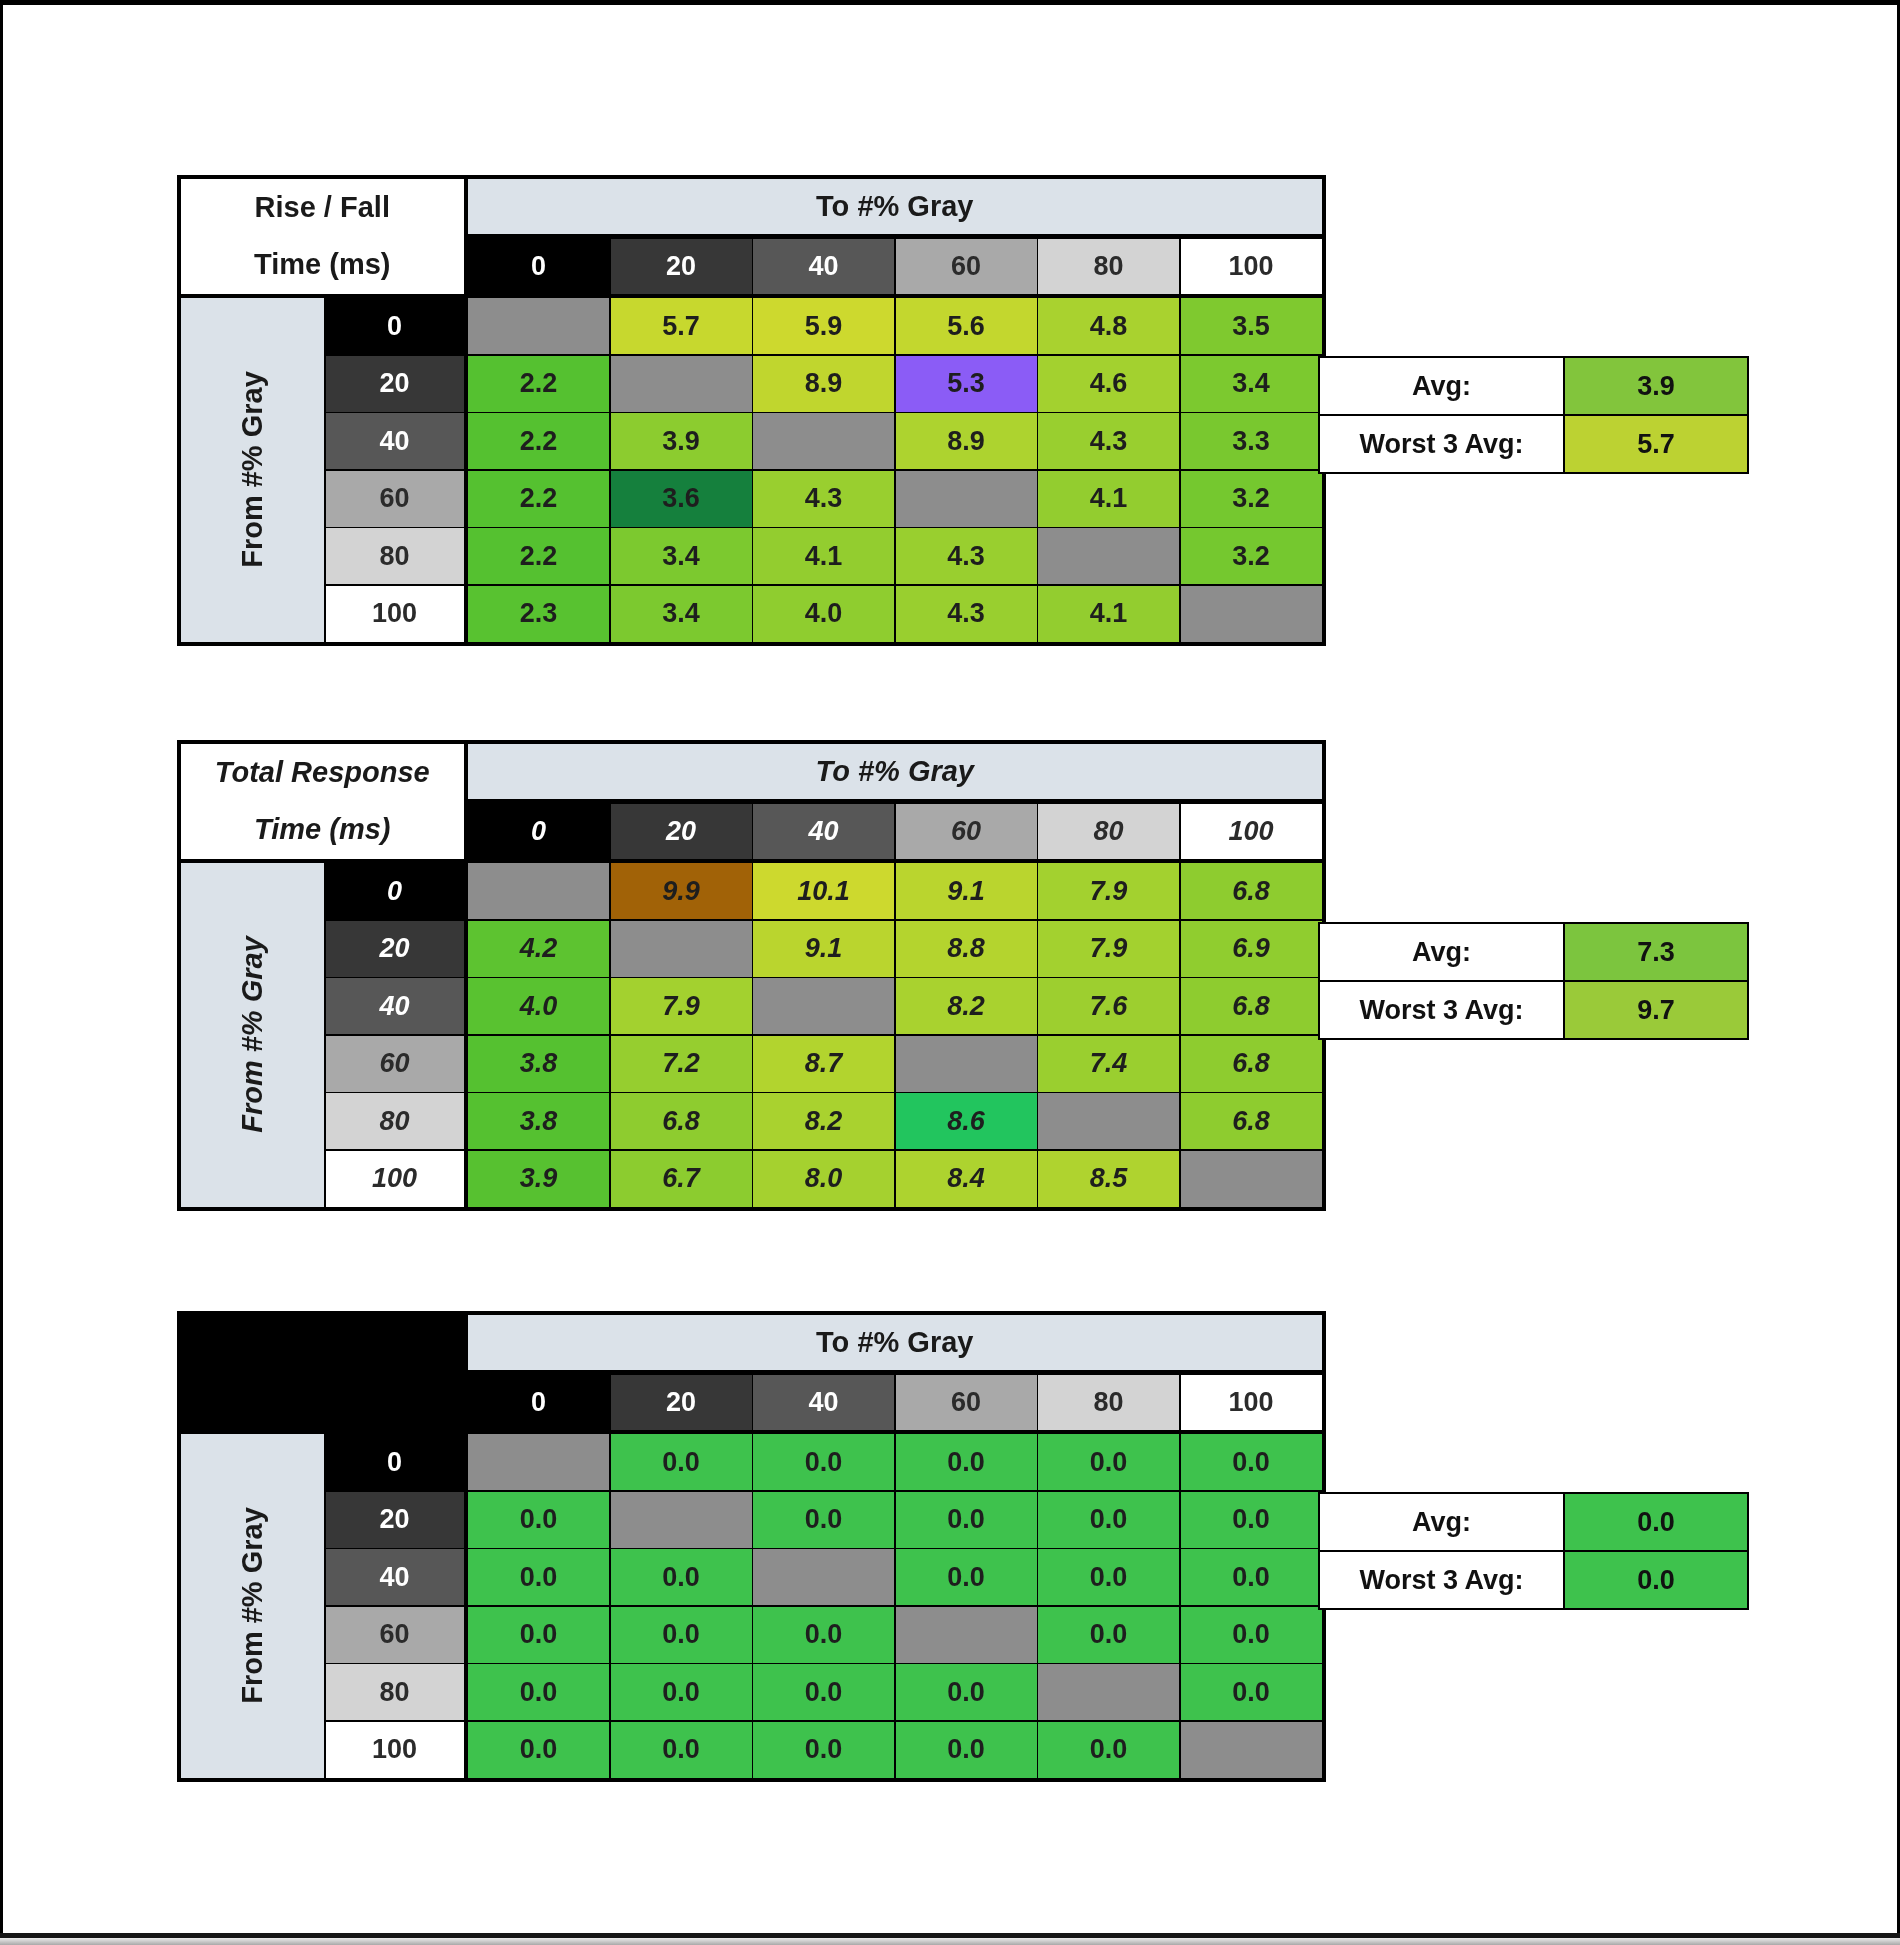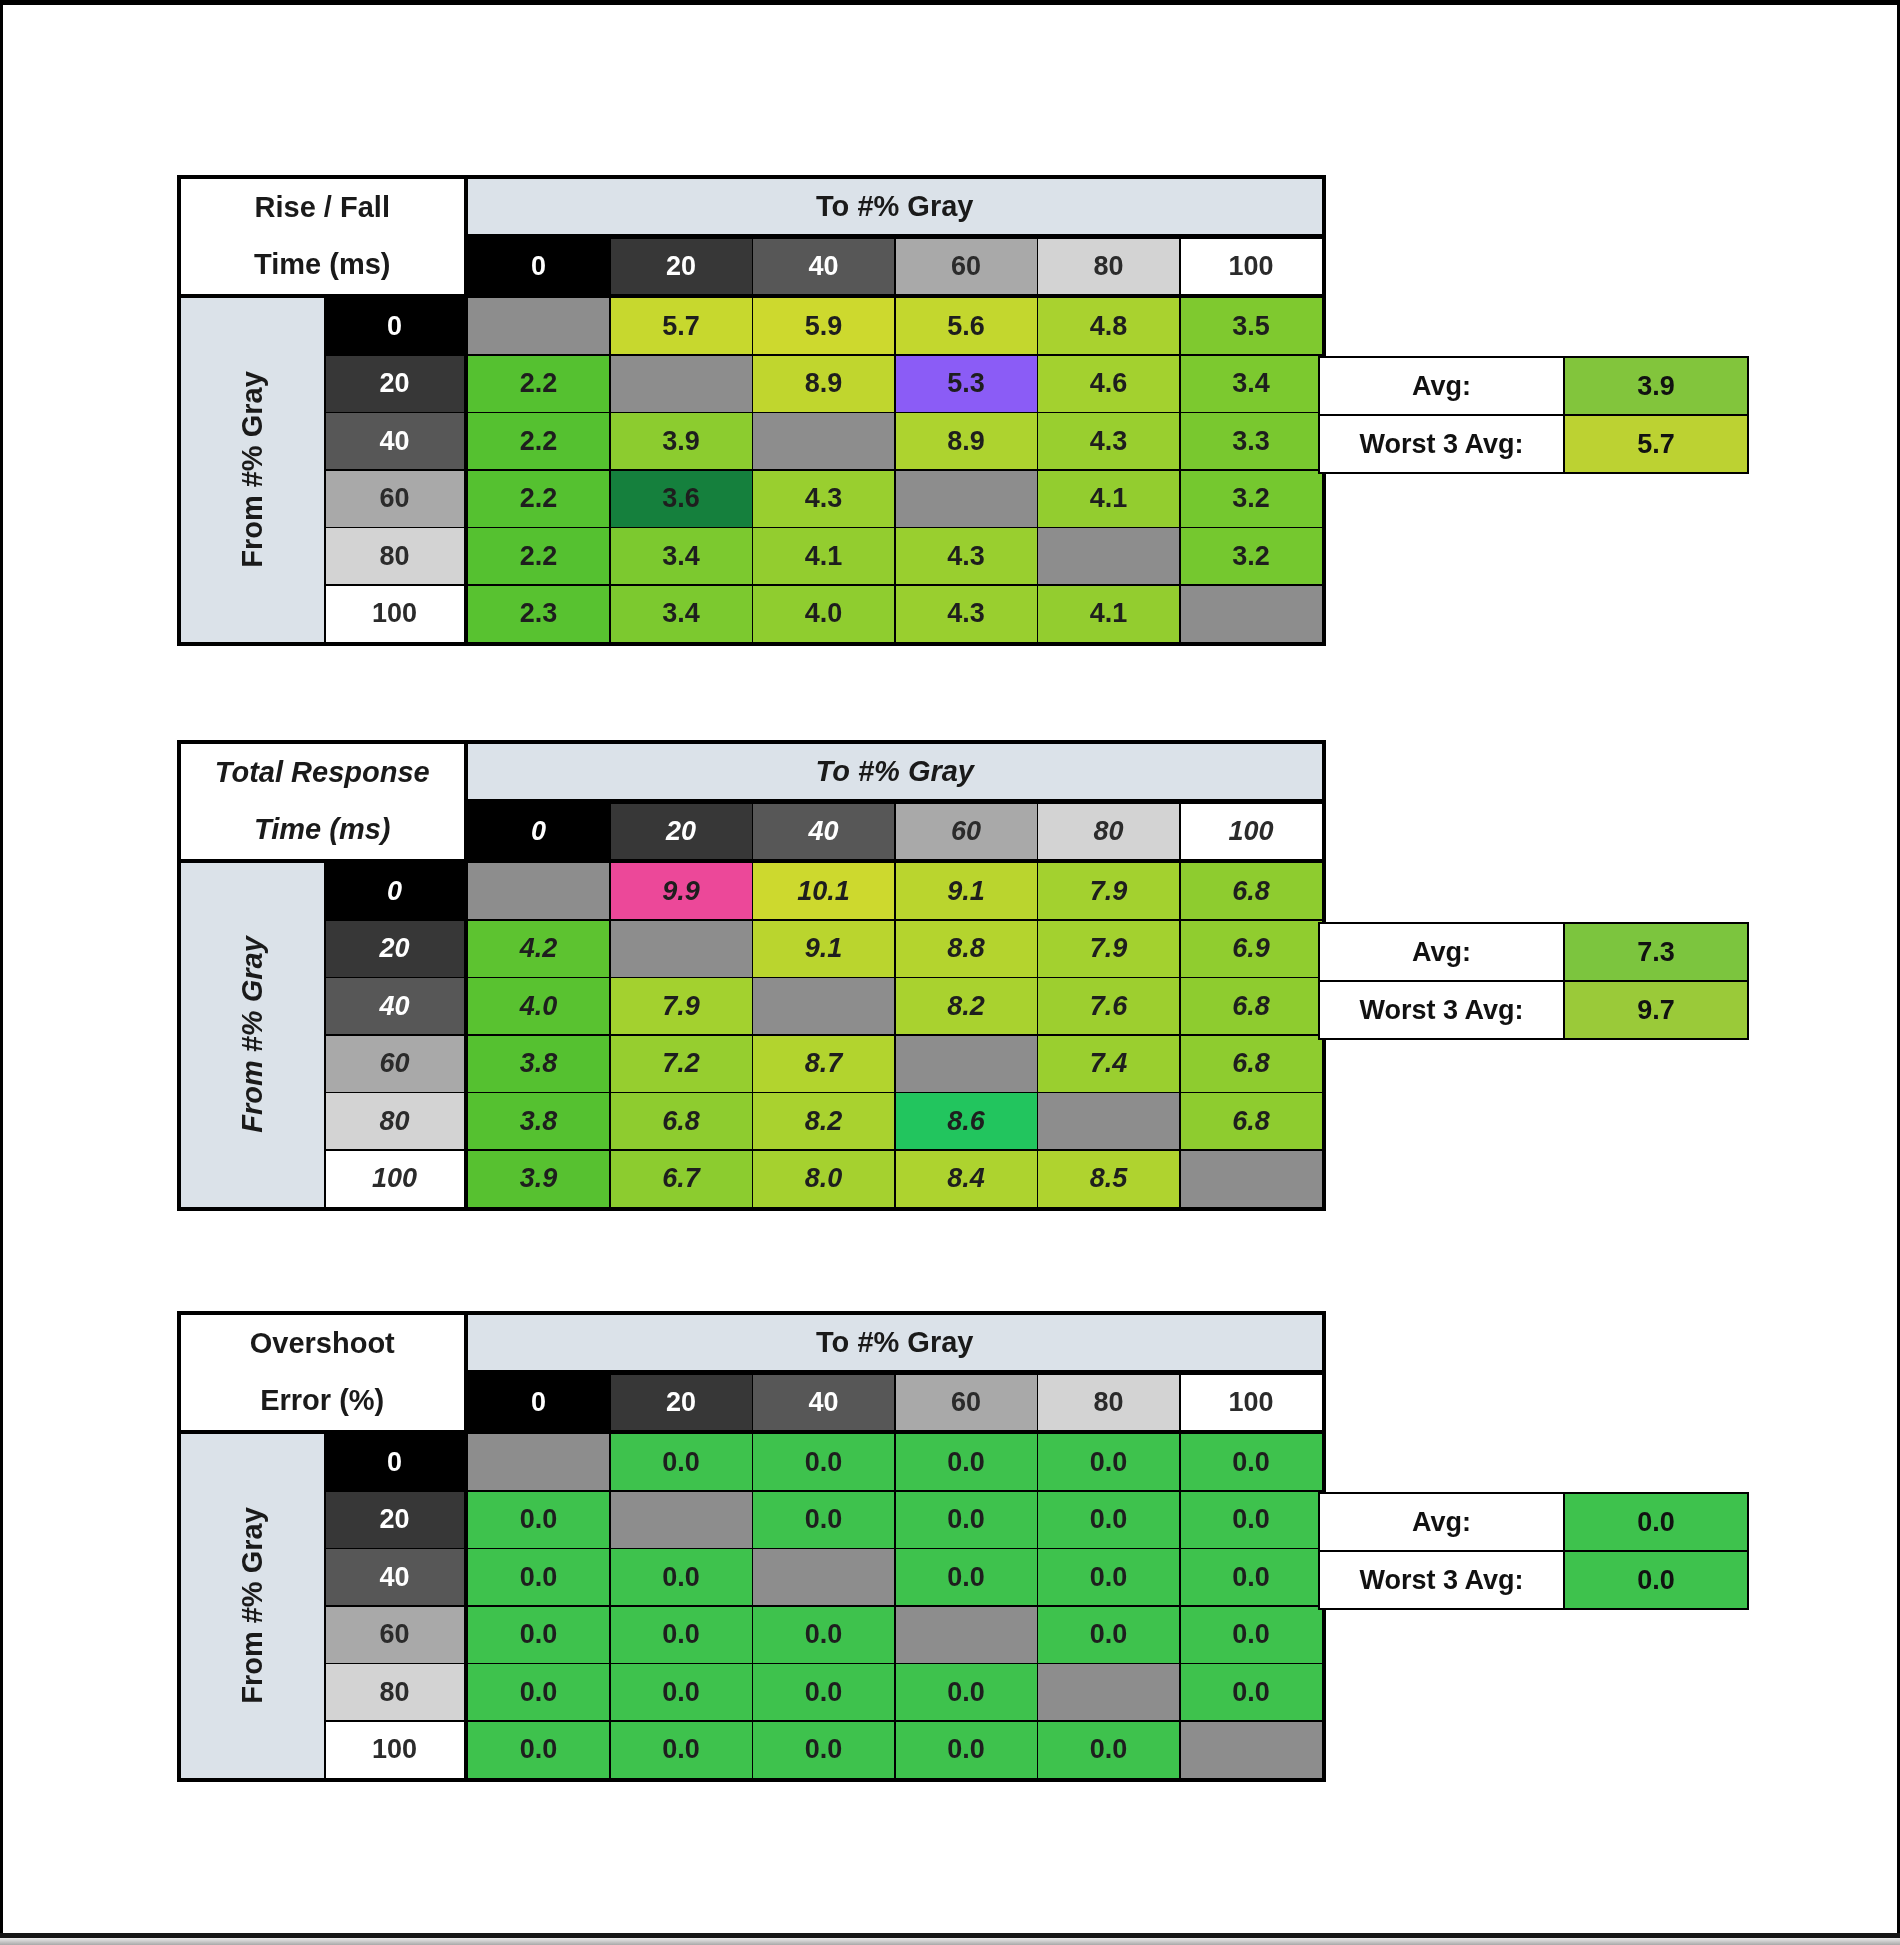--- a/index.html
+++ b/index.html
@@ -114,21 +114,21 @@
       <div class="cell colhead" style="grid-column: 4; background: rgb(55, 55, 55); color: rgb(255, 255, 255);">20</div>
       <div class="cell colhead" style="grid-column: 5; background: rgb(87, 87, 87); color: rgb(255, 255, 255);">40</div>
       <div class="cell colhead" style="grid-column: 6; background: rgb(169, 169, 169); color: rgb(43, 43, 43);">60</div>
       <div class="cell colhead" style="grid-column: 7; background: rgb(211, 211, 211); color: rgb(43, 43, 43);">80</div>
       <div class="cell colhead" style="grid-column: 8; background: rgb(255, 255, 255); color: rgb(43, 43, 43);">100</div>
       <div class="cell band-from" style="background: rgb(219, 226, 233);">
         <div class="vtext">From #% Gray</div>
       </div>
       <div class="cell rowhead" style="grid-row: 3; background: rgb(0, 0, 0); color: rgb(255, 255, 255);">0</div>
       <div class="cell data" style="grid-area: 3 / 3; background: rgb(141, 141, 141);"></div>
-      <div class="cell data" style="grid-area: 3 / 4; background: #ec4899;">9.9</div>
+      <div class="cell data" style="grid-area: 3 / 4; background: #a16207;">9.9</div>
       <div class="cell data" style="grid-area: 3 / 5; background: rgb(205, 217, 46);">10.1</div>
       <div class="cell data" style="grid-area: 3 / 6; background: rgb(186, 213, 46);">9.1</div>
       <div class="cell data" style="grid-area: 3 / 7; background: rgb(163, 209, 47);">7.9</div>
       <div class="cell data" style="grid-area: 3 / 8; background: rgb(142, 204, 47);">6.8</div>
       <div class="cell rowhead" style="grid-row: 4; background: rgb(55, 55, 55); color: rgb(255, 255, 255);">20</div>
       <div class="cell data" style="grid-area: 4 / 3; background: rgb(93, 195, 48);">4.2</div>
       <div class="cell data" style="grid-area: 4 / 4; background: rgb(141, 141, 141);"></div>
       <div class="cell data" style="grid-area: 4 / 5; background: rgb(186, 213, 46);">9.1</div>
       <div class="cell data" style="grid-area: 4 / 6; background: rgb(180, 212, 46);">8.8</div>
       <div class="cell data" style="grid-area: 4 / 7; background: rgb(163, 209, 47);">7.9</div>
@@ -163,24 +163,20 @@
       <div class="cell data" style="grid-area: 8 / 8; background: rgb(141, 141, 141);"></div>
     </div>
   <div id="a1" class="avg" style="left: 1318px; top: 922px;">
       <div class="cell lbl">Avg:</div>
       <div class="cell val" style="background: rgb(124, 197, 62);">7.3</div>
       <div class="cell lbl">Worst 3 Avg:</div>
       <div class="cell val" style="background: rgb(154, 202, 57);">9.7</div>
     </div>
 
   <div id="t2" class="tbl" style="left: 177px; top: 1311px;">
-      <div class="cell corner">
-        <span>Overshoot</span>
-        <span>Error (%)</span>
-      </div>
       <div class="cell band-to" style="background: rgb(219, 226, 233);">To #% Gray</div>
       <div class="cell colhead" style="grid-column: 3; background: rgb(0, 0, 0); color: rgb(255, 255, 255);">0</div>
       <div class="cell colhead" style="grid-column: 4; background: rgb(55, 55, 55); color: rgb(255, 255, 255);">20</div>
       <div class="cell colhead" style="grid-column: 5; background: rgb(87, 87, 87); color: rgb(255, 255, 255);">40</div>
       <div class="cell colhead" style="grid-column: 6; background: rgb(169, 169, 169); color: rgb(43, 43, 43);">60</div>
       <div class="cell colhead" style="grid-column: 7; background: rgb(211, 211, 211); color: rgb(43, 43, 43);">80</div>
       <div class="cell colhead" style="grid-column: 8; background: rgb(255, 255, 255); color: rgb(43, 43, 43);">100</div>
       <div class="cell band-from" style="background: rgb(219, 226, 233);">
         <div class="vtext">From #% Gray</div>
       </div>

